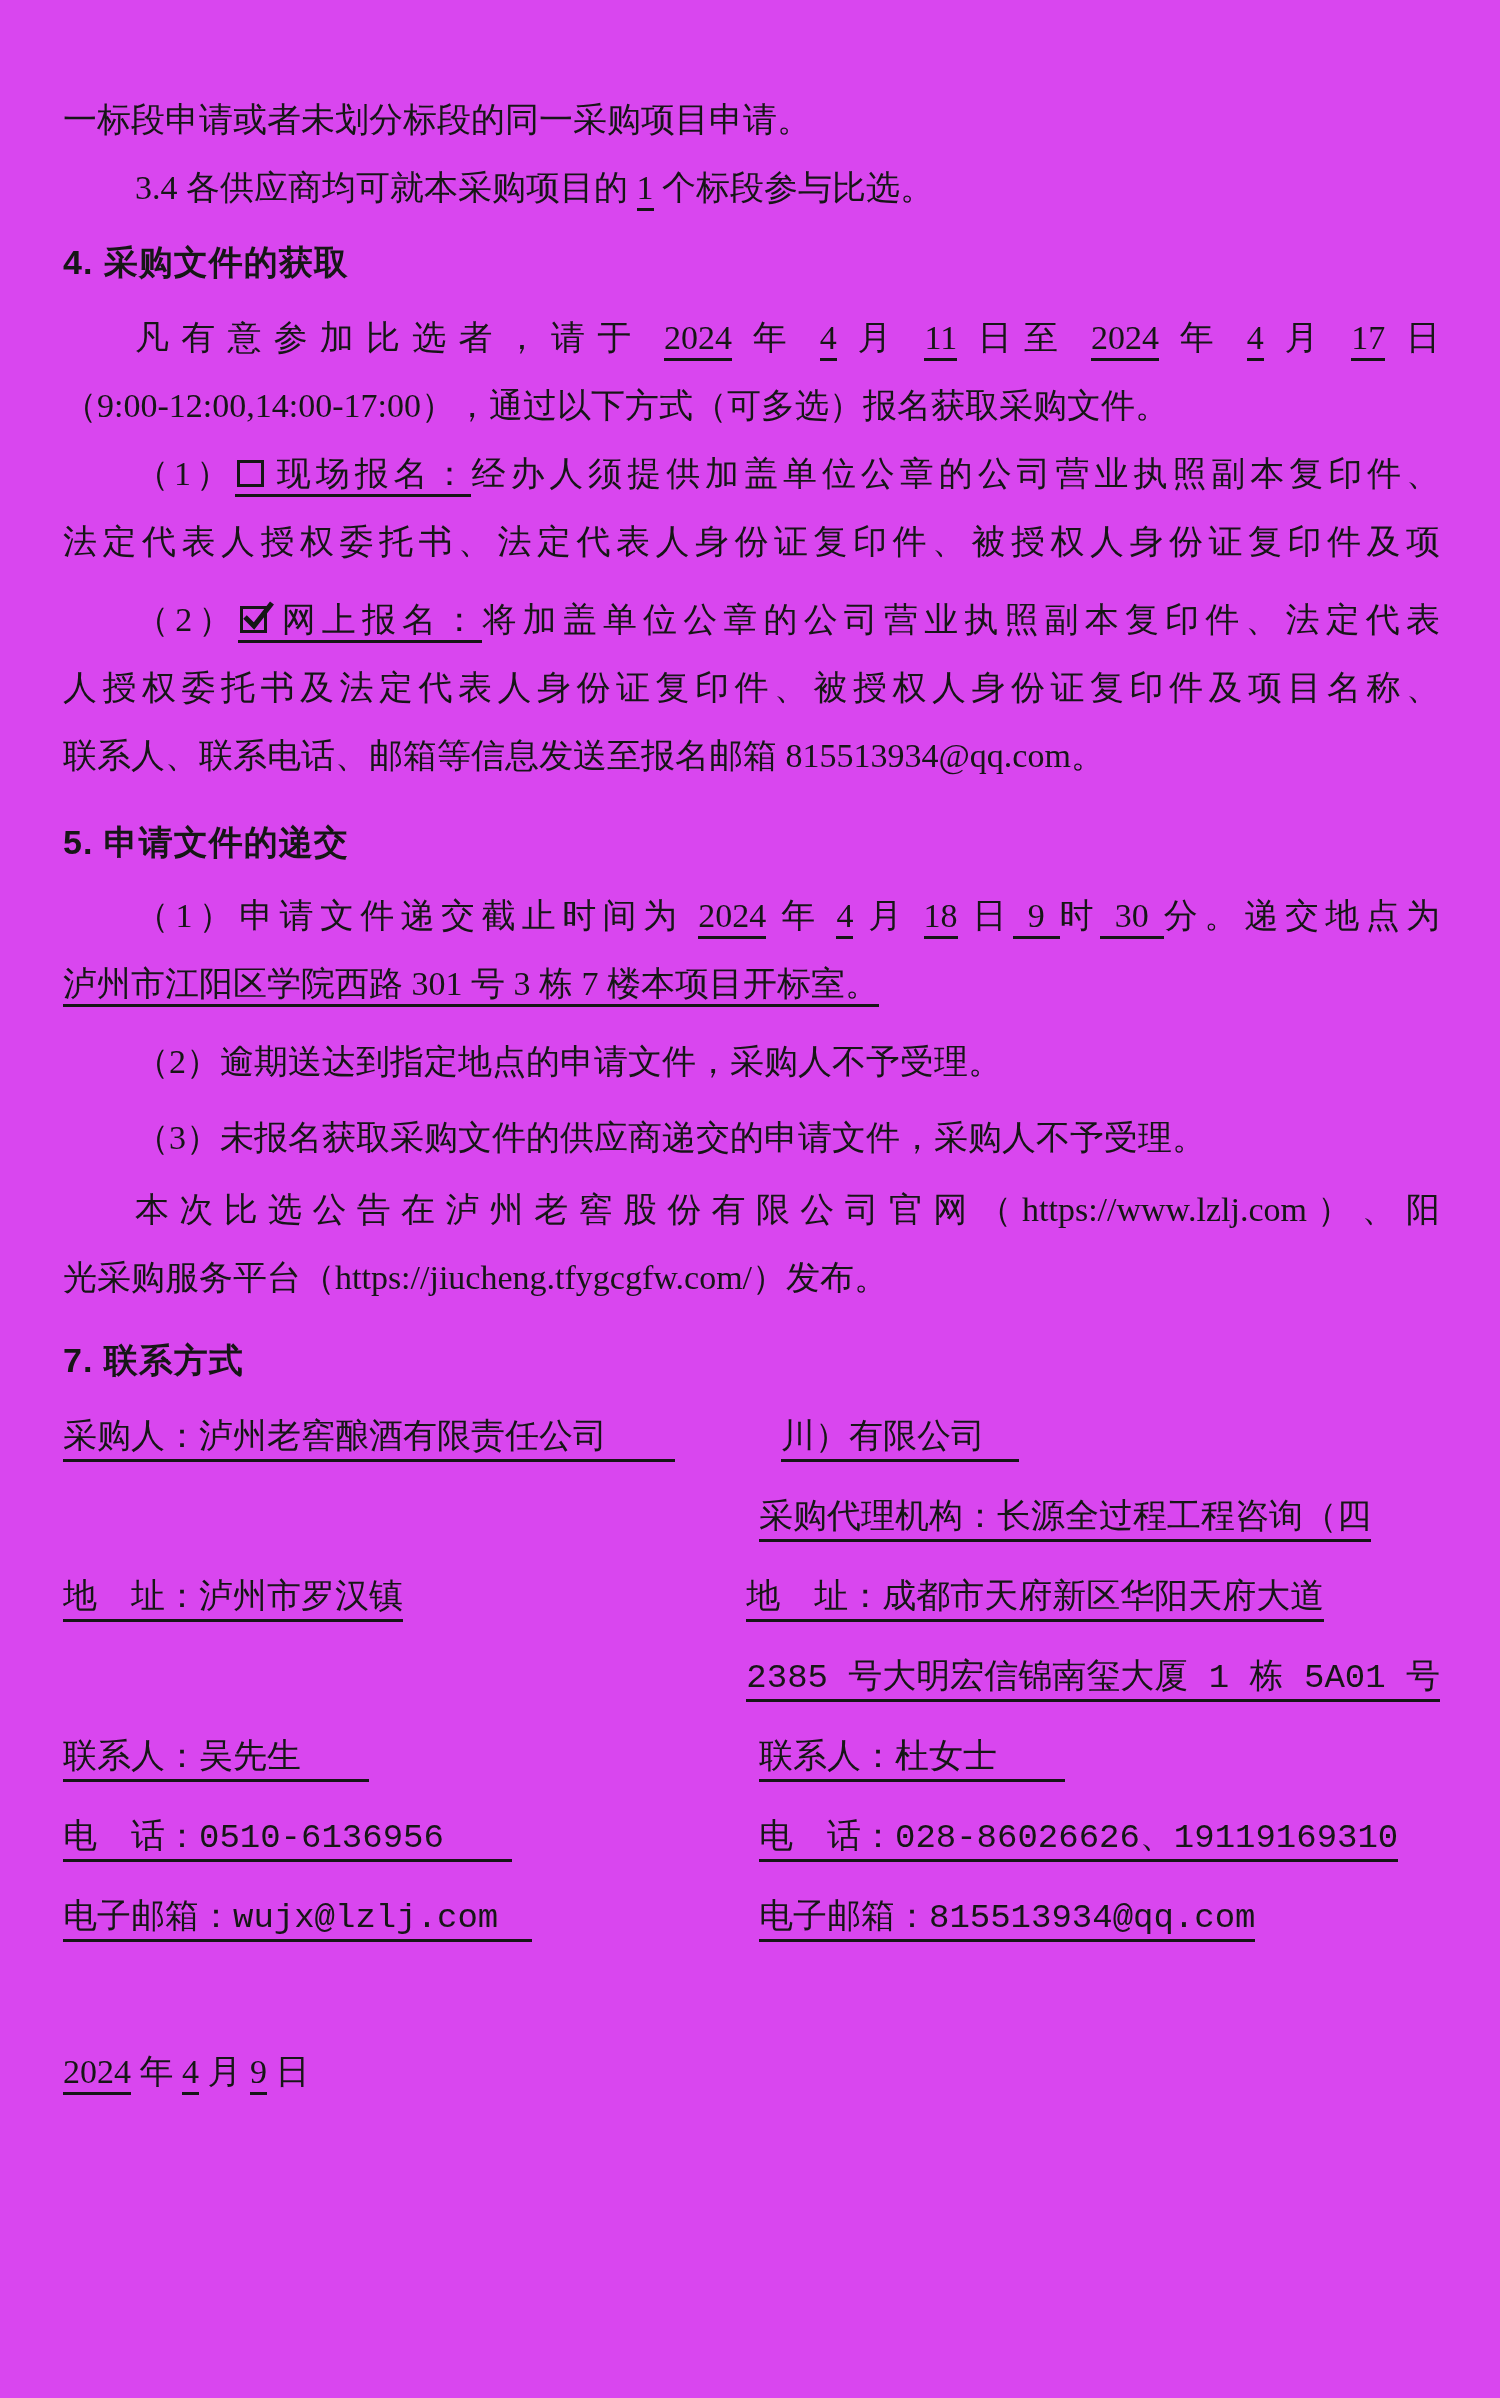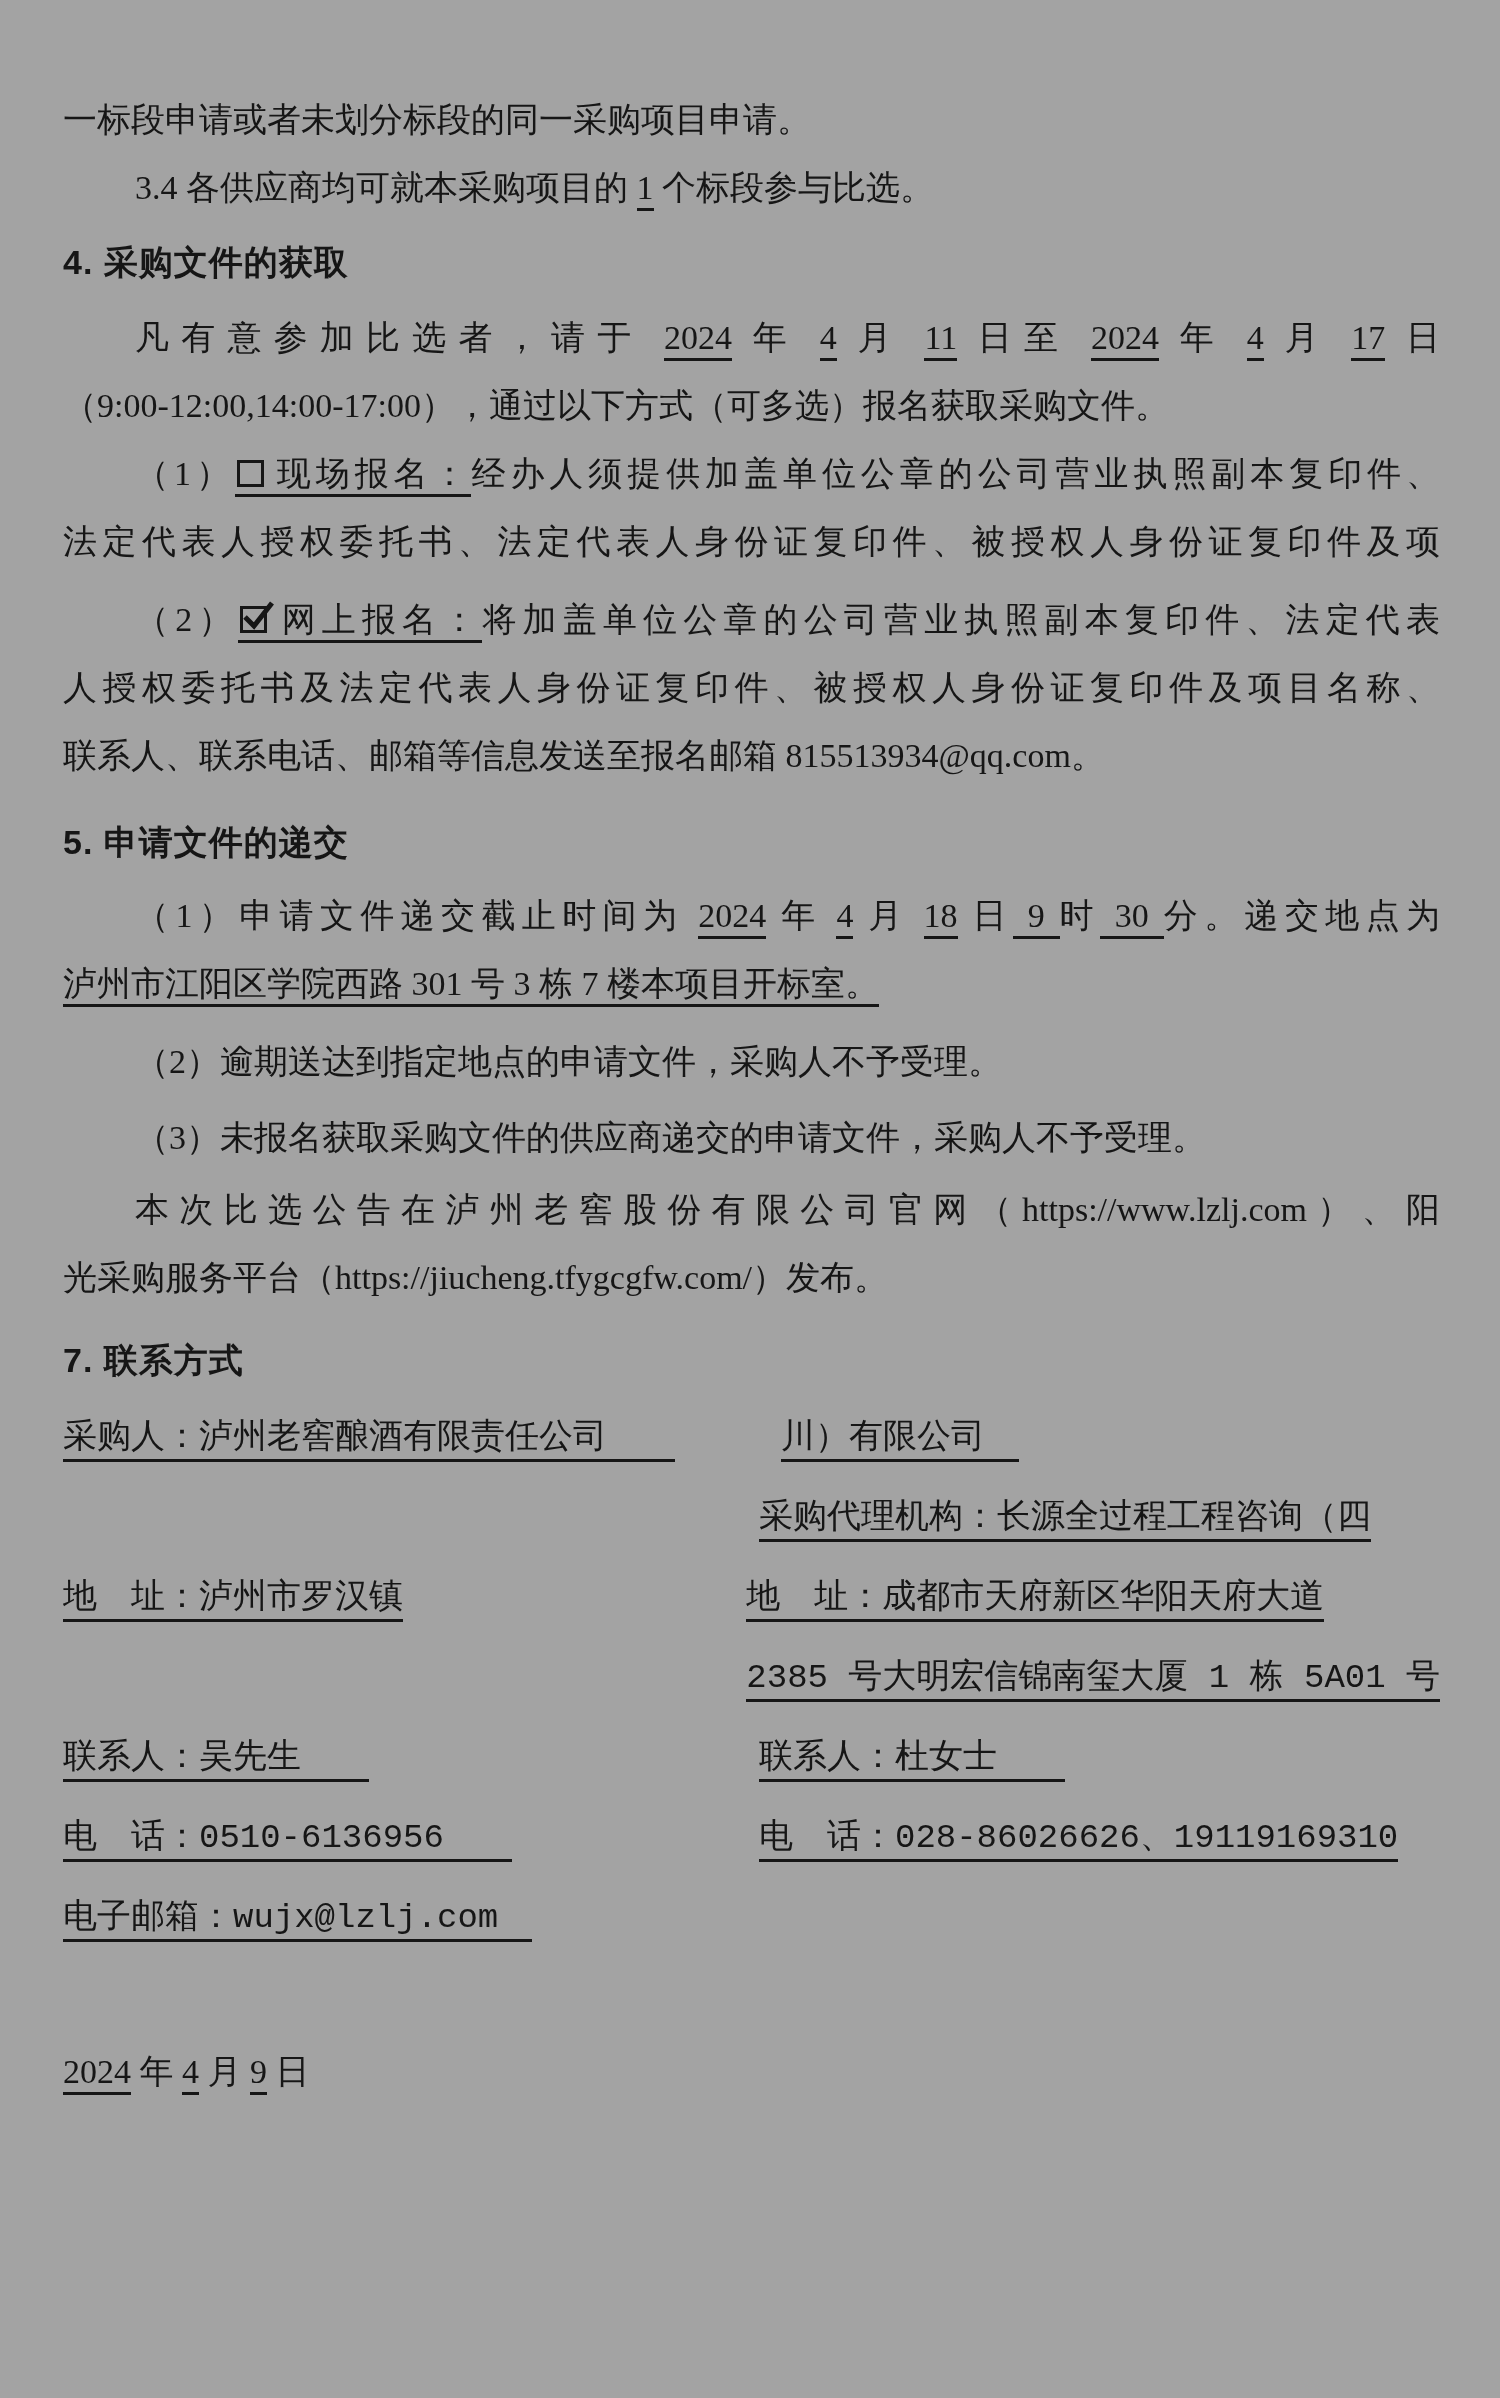--- a/index.html
+++ b/index.html
@@ -2,21 +2,21 @@
 <html><head>
 <meta charset="utf-8">
 <style>
   * { margin: 0; padding: 0; box-sizing: border-box; }
   html, body { background: #ffffff; }
   .page {
     position: relative;
     width: 1500px;
     height: 2398px;
     margin: 0 auto;
-    background: #a3a3a3;
+    background: #d946ef;
     color: #161616;
     font-family: "Liberation Serif", "DejaVu Serif", serif;
     font-size: 34px;
     padding: 86px 60px 0 63px;
     overflow: hidden;
   }
   .line {
     line-height: 68px;
     text-align: left;
     white-space: nowrap;
@@ -150,19 +150,22 @@
       </div>
       <div class="ccell-right">
         <div class="cline"><span class="useg">电　话：028-86026626、19119169310</span></div>
       </div>
     </div>
 
     <div class="crow">
       <div class="ccell-left">
         <div class="cline"><span class="useg">电子邮箱：wujx@lzlj.com　</span></div>
       </div>
+      <div class="ccell-right">
+        <div class="cline"><span class="useg">电子邮箱：815513934@qq.com</span></div>
+      </div>
     </div>
 
   </div>
 
   <div class="dateline"><span class="useg">2024</span><span> 年 </span><span class="useg">4</span><span> 月 </span><span class="useg">9</span><span> 日</span></div>
 
 </div>
 
 </body></html>

